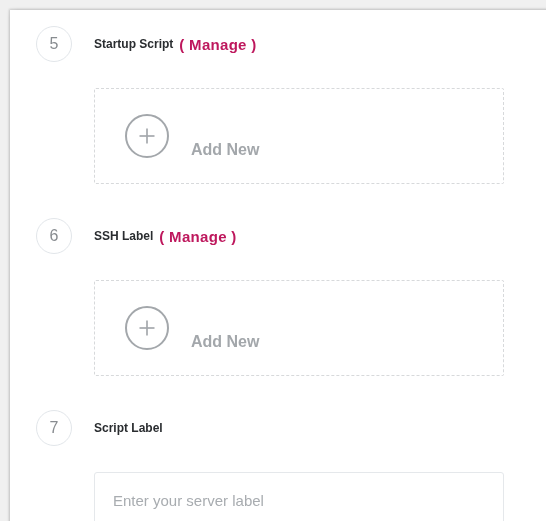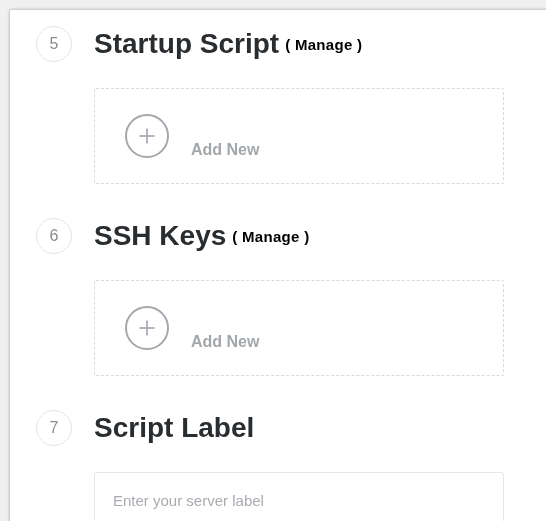--- a/index.html
+++ b/index.html
@@ -31,28 +31,28 @@
       display: flex;
       align-items: center;
       justify-content: center;
       color: #888c90;
       font-size: 16px;
       font-weight: 500;
       background: #fff;
       flex-shrink: 0;
     }
     .section-title {
-      font-size: 28px;
+      font-size: 12px;
       font-weight: 600;
       color: #2a2d30;
       margin-left: 22px;
       text-align: right;
     }
     .manage-link {
-      color: #000000;
+      color: #be185d;
       font-size: 15px;
       font-weight: 600;
       margin-left: 6px;
       cursor: pointer;
       letter-spacing: 0.3px;
     }
     .section-body {
       padding-left: 58px;
       padding-top: 26px;
     }
@@ -123,21 +123,21 @@
             </svg>
         </div>
         <span class="add-label">Add New</span>
       </div>
     </div>
   </div>
 
   <div class="section">
     <div class="section-header">
       <div class="step-circle">6</div>
-      <div class="section-title">SSH Keys</div>
+      <div class="section-title">SSH Label</div>
       <a class="manage-link">( Manage )</a>
     </div>
     <div class="section-body">
       <div class="add-box">
         <div class="plus-circle">
           <svg viewBox="0 0 24 24" fill="none">
               <line x1="12" y1="3" x2="12" y2="21"></line>
               <line x1="3" y1="12" x2="21" y2="12"></line>
             </svg>
         </div>

